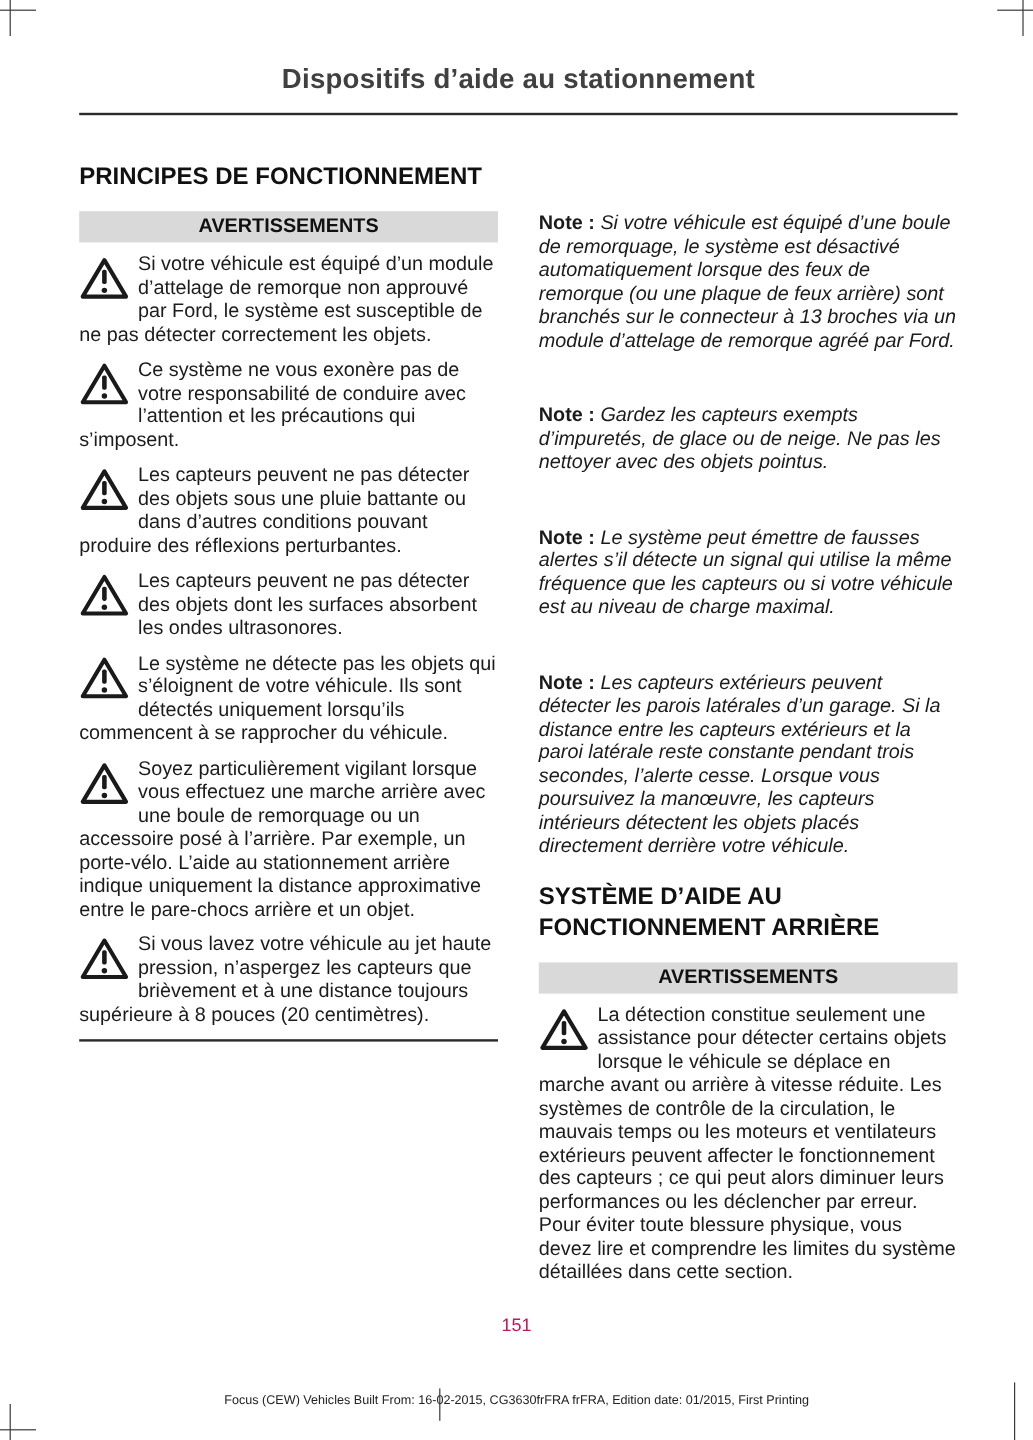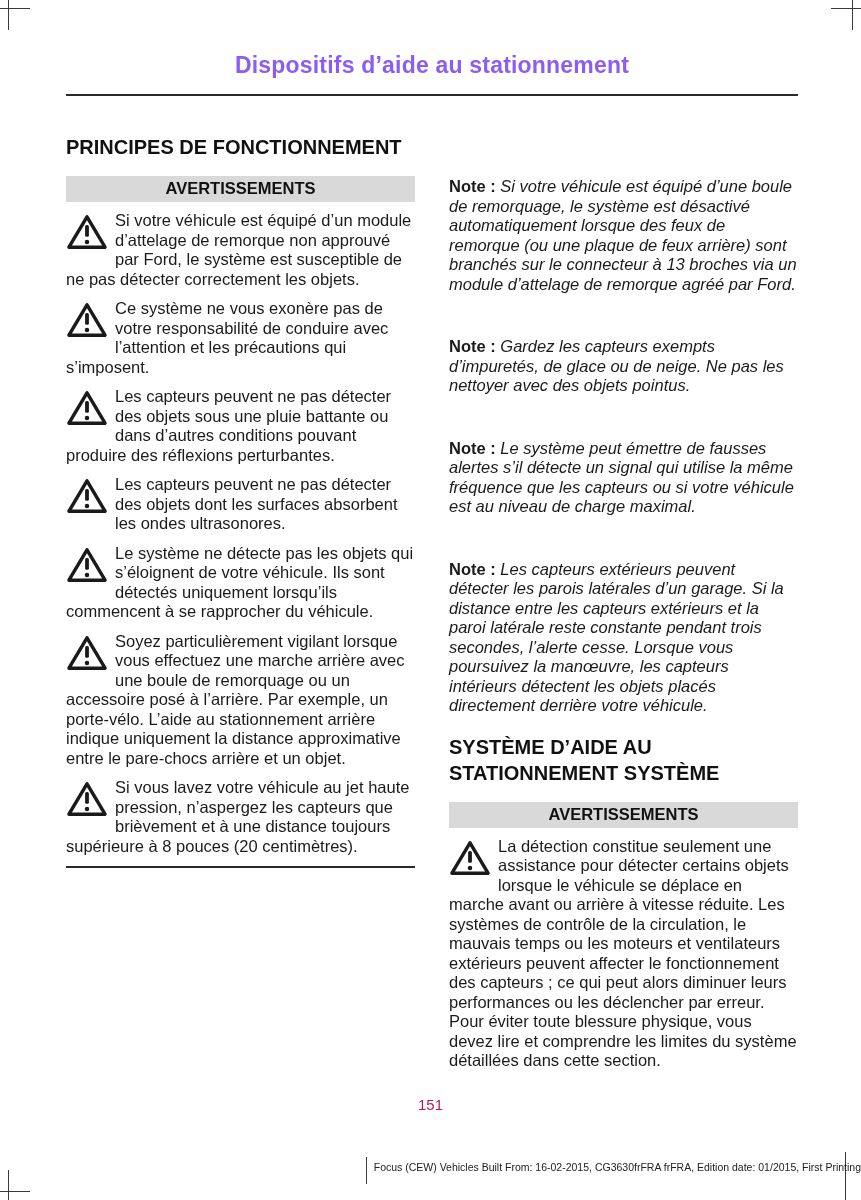--- a/index.html
+++ b/index.html
@@ -17,21 +17,21 @@
     position: absolute;
     top: 52px;
     left: 66px;
     width: 732px;
   }
   .doc-title {
     text-align: center;
     font-size: 23px;
     font-weight: bold;
     letter-spacing: 0.2px;
-    color: #8b5cf6;
+    color: #404040;
   }
   .title-rule {
     border: none;
     border-top: 2px solid #2a2a2a;
     margin-top: 15px;
     margin-bottom: 38px;
   }
   .columns { display: flex; gap: 34px; align-items: flex-start; }
   .col { width: 349px; }
   .section-heading {
@@ -84,21 +84,21 @@
     width: 100%;
     text-align: center;
     font-size: 15px;
     color: #be185d;
   }
   .footer-line {
     position: absolute;
     top: 1161px;
     left: 0;
     width: 100%;
-    text-align: right;
+    text-align: center;
     font-size: 10.5px;
     color: #222;
   }
   
   .crop { position: absolute; background: #3a3a3a; }
   .crop-tl-v { left: 8px;  top: 0;      width: 1px;  height: 30px; }
   .crop-tl-h { left: 0;    top: 8px;    width: 30px; height: 1px; }
   .crop-tr-v { left: 852px; top: 0;     width: 1px;  height: 30px; }
   .crop-tr-h { left: 831px; top: 8px;   width: 30px; height: 1px; }
   .crop-bl-v { left: 8px;  top: 1170px; width: 1px;  height: 30px; }
@@ -228,21 +228,21 @@
         <p class="note">
           <span class="lbl">Note :</span>
           <span class="txt">Le système peut émettre de fausses alertes s’il détecte un signal qui utilise la même fréquence que les capteurs ou si votre véhicule est au niveau de charge maximal.</span>
         </p>
 
         <p class="note">
           <span class="lbl">Note :</span>
           <span class="txt">Les capteurs extérieurs peuvent détecter les parois latérales d’un garage. Si la distance entre les capteurs extérieurs et la paroi latérale reste constante pendant trois secondes, l’alerte cesse. Lorsque vous poursuivez la manœuvre, les capteurs intérieurs détectent les objets placés directement derrière votre véhicule.</span>
         </p>
 
-        <div class="section-heading right-section-heading">SYSTÈME D’AIDE AU STATIONNEMENT SYSTÈME</div>
+        <div class="section-heading right-section-heading">SYSTÈME D’AIDE AU FONCTIONNEMENT ARRIÈRE</div>
 
         <div class="warn-bar">AVERTISSEMENTS</div>
 
         <div class="warning-item">
           <span class="warn-icon">
             <svg viewBox="0 0 44 40" width="42" height="38">
                 <path d="M22 4 L41 36 L3 36 Z" fill="none" stroke="#1a1a1a" stroke-width="3.6" stroke-linejoin="round"></path>
                 <rect x="20" y="12.5" width="4" height="12.5" rx="1.6" fill="#1a1a1a"></rect>
                 <circle cx="22" cy="30.5" r="2.4" fill="#1a1a1a"></circle>
               </svg>

